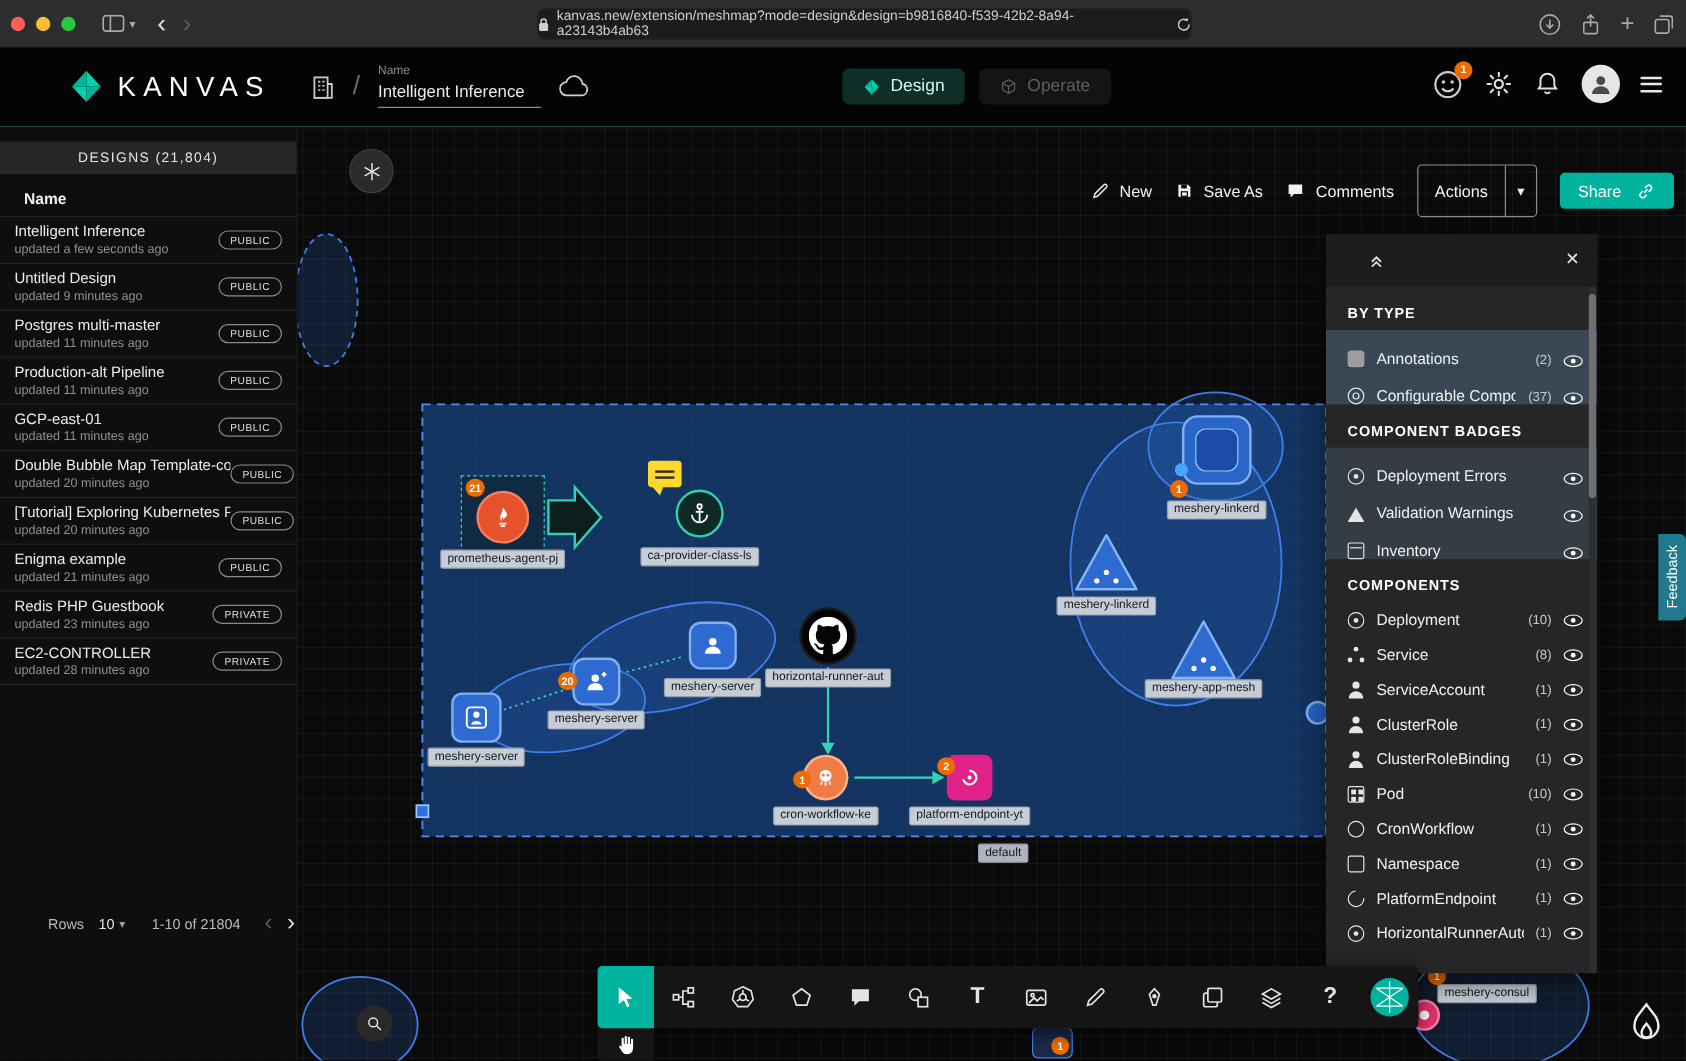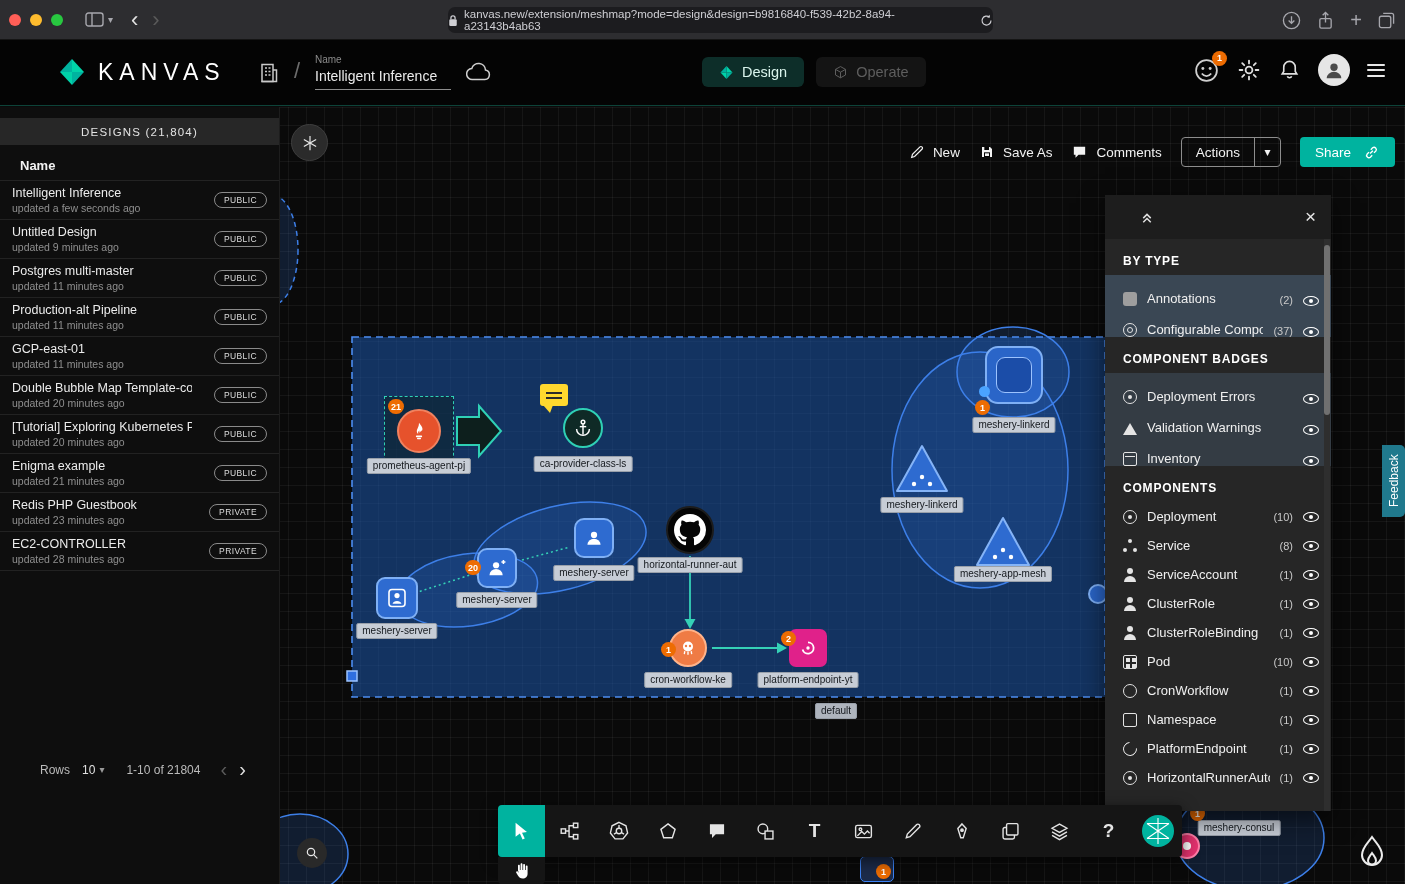--- a/index.html
+++ b/index.html
@@ -41,30 +41,30 @@
     background-size:18px 18px; z-index:0; }
   .cv-svg { position:absolute; inset:0; z-index:1; }
   .blob { fill:rgba(59,130,246,.16); stroke:#3d7fe8; stroke-width:1.5; }
   .nd { position:absolute; z-index:2; display:flex; align-items:center; justify-content:center; }
   .nl { position:absolute; z-index:3; transform:translateX(-50%); background:#c7cdd6; color:#14181d; font-size:10px; line-height:12px; padding:1px 5px; border-radius:2px; border:1px solid #99a0aa; white-space:nowrap; }
   .nsq { border-radius:10px; background:#2e6bd0; border:2px solid #7fb0f5; }
 
   
   .cv-toolbar { position:absolute; top:137px; right:10px; display:flex; align-items:center; gap:19px; z-index:8; }
   .cv-btn { display:flex; align-items:center; gap:8px; color:#f2f2f2; font-size:13.5px; }
-  .actions-btn { display:flex; border:1px solid #8d8d8d; border-radius:4px; color:#f2f2f2; font-size:13.5px; height:30px; align-items:stretch; }
+  .actions-btn { display:flex; border:1px solid #8d8d8d; border-radius:4px; color:#f2f2f2; font-size:13.5px; height:44px; align-items:stretch; }
   .actions-main { padding:0 14px; display:flex; align-items:center; }
   .actions-caret { border-left:1px solid #8d8d8d; width:26px; display:flex; justify-content:center; align-items:center; font-size:12px; }
   .share-btn { background:#00b39f; border-radius:4px; height:30px; display:flex; align-items:center; gap:12px; padding:0 15px; color:#fff; font-size:13.5px; }
   .snowbtn { position:absolute; left:291px; top:124px; width:37px; height:37px; border-radius:50%; background:#2b2b2b; border:1px solid #3e3e3e; display:flex; align-items:center; justify-content:center; z-index:8; }
   .zoombtn { position:absolute; left:297px; top:838px; width:30px; height:30px; border-radius:50%; background:#292929; display:flex; align-items:center; justify-content:center; z-index:8; }
   .flamebtn { position:absolute; left:1354px; top:833px; z-index:8; }
 
   
-  .sidebar { position:absolute; left:0; top:107px; width:280px; bottom:0; background:#0e0e0e; border-right:1px solid #1d1d1d; z-index:20; }
+  .sidebar { position:absolute; left:0; top:107px; width:248px; bottom:0; background:#0e0e0e; border-right:1px solid #1d1d1d; z-index:20; }
   .sb-strip { margin-top:11px; height:27px; background:#272727; color:#e3e3e3; font-size:11.5px; letter-spacing:1.2px; display:flex; align-items:center; justify-content:center; }
   .sb-search { display:flex; align-items:center; padding:16px 12px 4px 12px; gap:10px; }
   .sb-search input { flex:1; background:transparent; border:none; border-bottom:1px solid #5d5d5d; color:#ddd; font-size:13px; padding:4px 2px; outline:none; font-family:inherit; }
   .sb-search input::placeholder { color:#7b7b7b; }
   .colname { padding:13px 0 7px 20px; color:#f2f2f2; font-size:13px; font-weight:bold; border-bottom:1px solid #232323; }
   .drow { height:39px; border-bottom:1px solid #222; display:flex; align-items:center; padding:0 12px; }
   .dname { color:#ececec; font-size:12.5px; margin-bottom:2px; white-space:nowrap; overflow:hidden; max-width:180px; }
   .dupd { color:#8f8f8f; font-size:10.5px; }
   .chip { margin-left:auto; border:1px solid #8a8a8a; color:#dedede; font-size:8.5px; letter-spacing:.4px; border-radius:10px; padding:2px 9px; flex:none; }
   .sb-pag { position:absolute; top:651px; left:40px; display:flex; align-items:center; gap:12px; color:#bbb; font-size:12px; }

